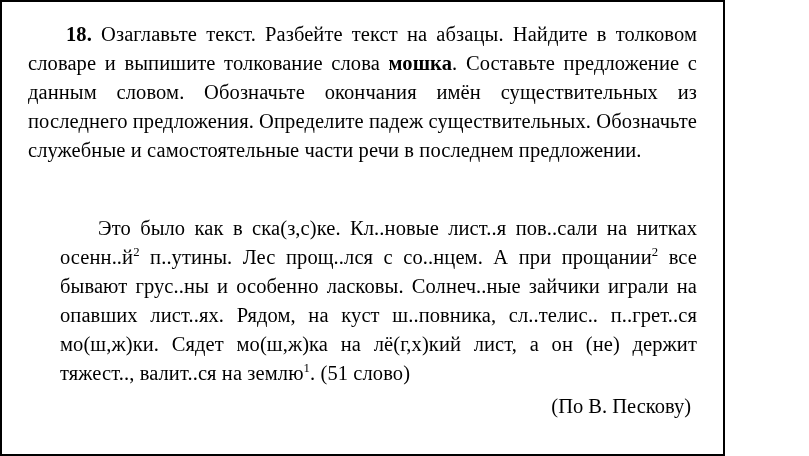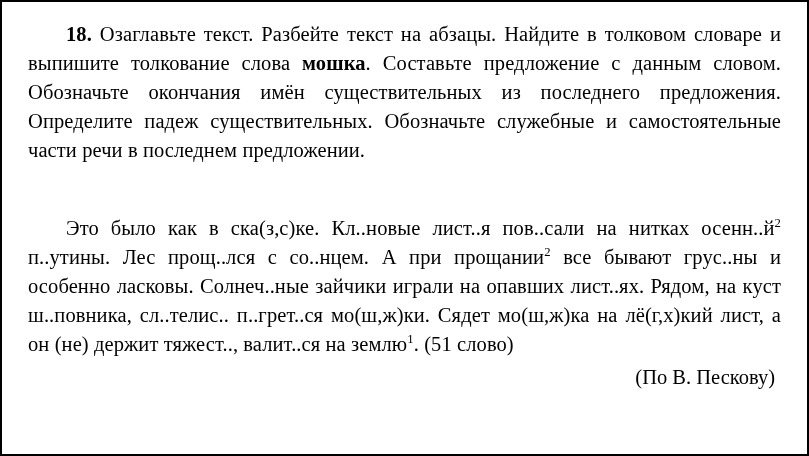--- a/index.html
+++ b/index.html
@@ -9,21 +9,21 @@
   }
   body {
     width: 809px;
     height: 456px;
     font-family: "Liberation Serif", serif;
     color: #000000;
     overflow: hidden;
   }
   #page {
     position: relative;
-    width: 809px;
+    width: 725px;
     height: 456px;
     box-sizing: border-box;
     border: 2px solid #000000;
     background: #ffffff;
   }
   .inner {
     padding: 18px 26px 10px 26px;
   }
   .para {
     font-size: 20.5px;
@@ -41,20 +41,21 @@
   }
   .task .word-bold {
     font-weight: bold;
   }
   .gap {
     height: 22px;
   }
   .body-text {
     text-indent: 38px;
     margin-top: 26px;
+    margin-left: 32px;
   }
   sup {
     font-size: 0.62em;
     vertical-align: super;
     line-height: 0;
   }
   .source {
     font-size: 20.5px;
     text-align: right;
     margin-top: 7px;

